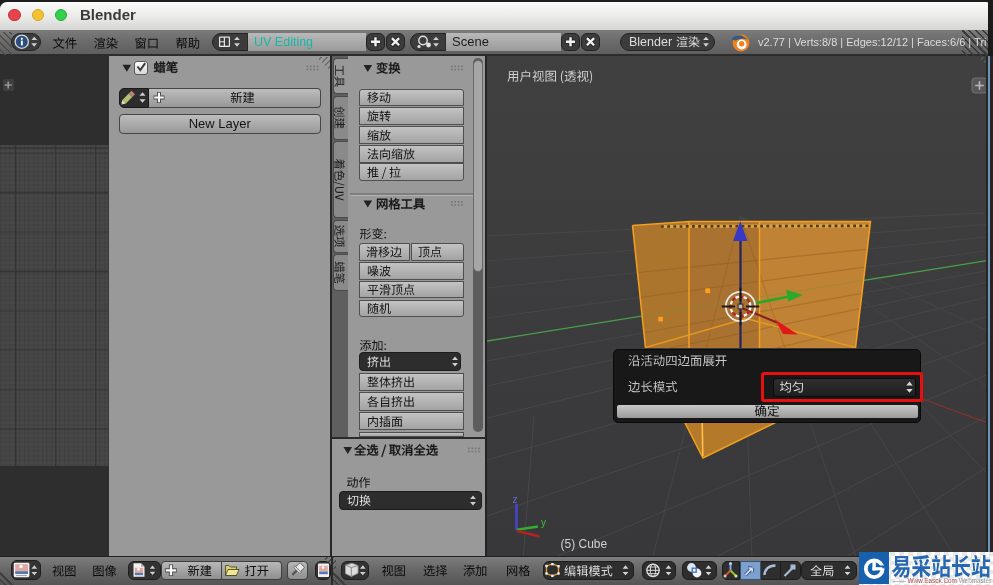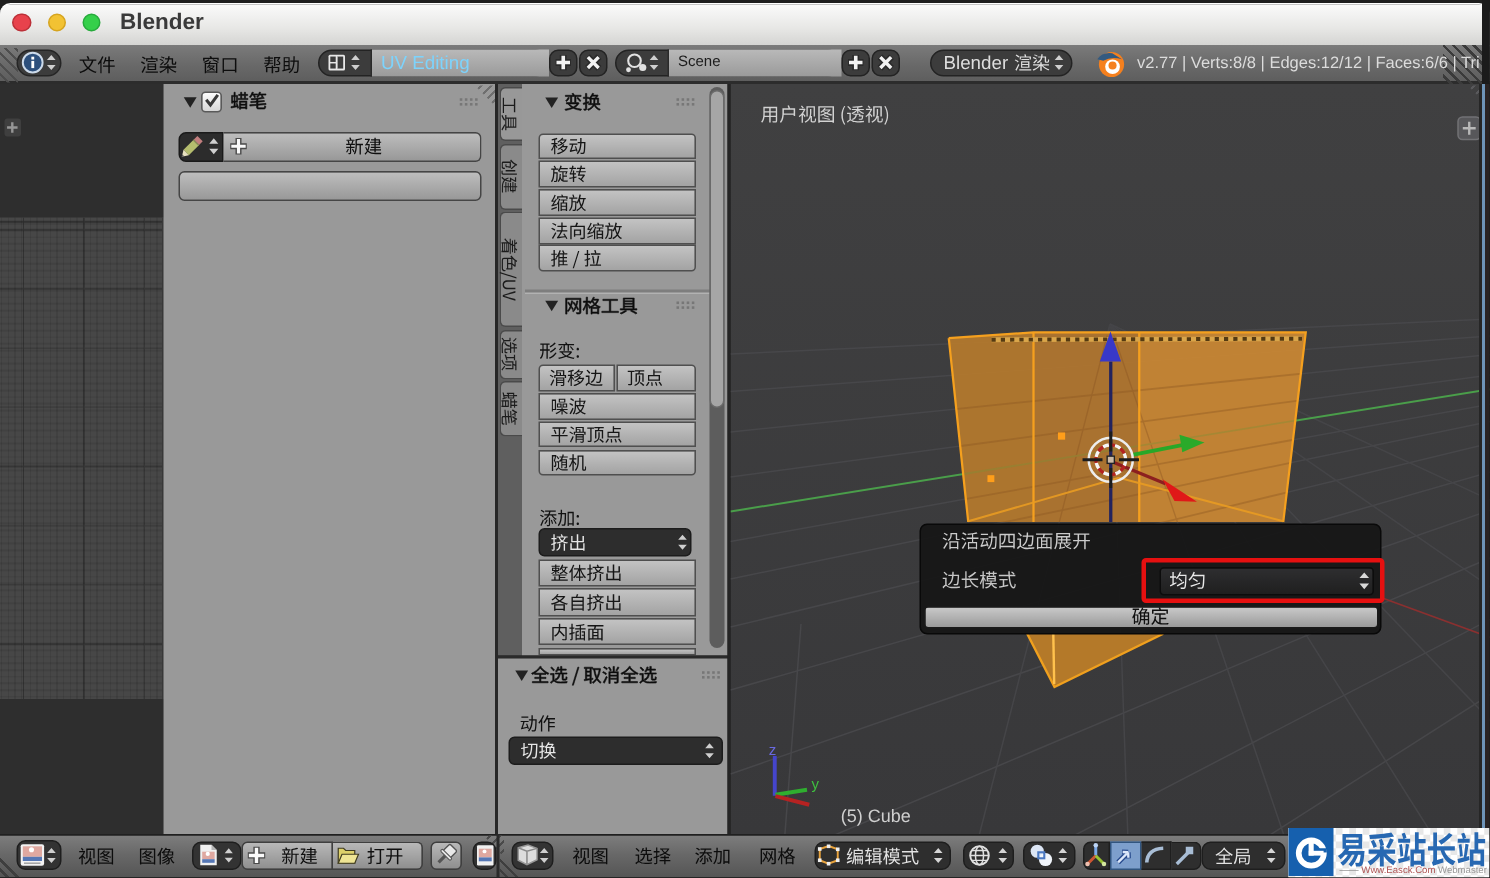--- a/index.html
+++ b/index.html
@@ -7,40 +7,41 @@
     <div style="position:absolute;left:31.6px;top:8.7px;width:12.2px;height:12.2px;background:#f2c233;border:1px solid #d6a41e;border-radius:50%;box-sizing:border-box;"></div>
     <div style="position:absolute;left:54.6px;top:8.7px;width:12.2px;height:12.2px;background:#35d04a;border:1px solid #27ab3c;border-radius:50%;box-sizing:border-box;"></div>
     <div style="position:absolute;left:80px;top:3px;width:200px;height:24px;font-size:15px;font-weight:bold;color:#3a3a3a;line-height:24px;">Blender</div>
     <div style="position:absolute;left:0px;top:30px;width:993px;height:26px;background:linear-gradient(#7b7b7b,#696969 55%,#5e5e5e);border-bottom:2px solid #2c2c2c;box-sizing:border-box;"></div>
     <div style="position:absolute;left:0px;top:32px;width:12px;height:23px;background:repeating-linear-gradient(45deg,rgba(40,40,40,0) 0 3.4px,#4e4e4e 3.4px 4.8px);"></div>
     <div style="position:absolute;left:962px;top:30px;width:31px;height:26px;background:repeating-linear-gradient(45deg,rgba(40,40,40,0) 0 3.2px,#3a3a3a 3.2px 4.8px);"></div>
     <div style="position:absolute;left:10.5px;top:32.5px;width:30px;height:18.5px;background:#3c3c3c;border:1px solid #252525;border-radius:9px;box-sizing:border-box;"></div>
     <div style="position:absolute;left:212px;top:32.5px;width:154px;height:18.5px;background:#3c3c3c;border:1px solid #232323;border-radius:9px;box-sizing:border-box;"></div>
     <div style="position:absolute;left:246px;top:33.5px;width:0.01px;height:0px;"></div>
     <div style="position:absolute;left:246.5px;top:33px;width:118.5px;height:17.5px;background:linear-gradient(#b9b9b9,#9a9a9a);border-left:1px solid #2a2a2a;"></div>
-    <div style="position:absolute;left:254px;top:32.5px;width:110px;height:18.5px;font-size:12.5px;color:#7dd3fc;line-height:18.5px;">UV Editing</div>
+    <div style="position:absolute;left:254px;top:32.5px;width:110px;height:18.5px;font-size:12.5px;color:#14b8a6;line-height:18.5px;">UV Editing</div>
     <div style="position:absolute;left:366px;top:32.5px;width:19px;height:18.5px;background:#3c3c3c;border:1px solid #232323;border-radius:6px;box-sizing:border-box;"></div>
     <div style="position:absolute;left:386px;top:32.5px;width:19px;height:18.5px;background:#3c3c3c;border:1px solid #232323;border-radius:6px;box-sizing:border-box;"></div>
     <div style="position:absolute;left:410px;top:32.5px;width:151px;height:18.5px;background:#3c3c3c;border:1px solid #232323;border-radius:9px;box-sizing:border-box;"></div>
     <div style="position:absolute;left:444.5px;top:33px;width:115.5px;height:17.5px;background:linear-gradient(#b9b9b9,#9a9a9a);border-left:1px solid #2a2a2a;"></div>
-    <div style="position:absolute;left:452px;top:32.5px;width:90px;height:18.5px;font-size:10px;color:#1c1c1c;line-height:18.5px;">Scene</div>
+    <div style="position:absolute;left:452px;top:32.5px;width:90px;height:18.5px;font-size:13px;color:#1c1c1c;line-height:18.5px;">Scene</div>
     <div style="position:absolute;left:561px;top:32.5px;width:19px;height:18.5px;background:#3c3c3c;border:1px solid #232323;border-radius:6px;box-sizing:border-box;"></div>
     <div style="position:absolute;left:581px;top:32.5px;width:19px;height:18.5px;background:#3c3c3c;border:1px solid #232323;border-radius:6px;box-sizing:border-box;"></div>
     <div style="position:absolute;left:619.5px;top:32.5px;width:95px;height:18.5px;background:#3c3c3c;border:1px solid #232323;border-radius:9px;box-sizing:border-box;"></div>
     <div style="position:absolute;left:629px;top:32.5px;width:60px;height:18.5px;font-size:12.5px;color:#dedede;line-height:18.5px;">Blender</div>
     <div style="position:absolute;left:758px;top:32.5px;width:228px;height:18.5px;font-size:11px;color:#dcdcdc;line-height:18.5px;white-space:nowrap;overflow:hidden;">v2.77 | Verts:8/8 | Edges:12/12 | Faces:6/6 | Tris:12</div>
     <div style="position:absolute;left:0px;top:56px;width:109px;height:500px;background:#2e2e2e;"></div>
     <div style="position:absolute;left:0px;top:145px;width:108.7px;height:320.5px;background-color:#474747;background-image:repeating-linear-gradient(90deg,rgba(0,0,0,0.09) 0 1px,rgba(0,0,0,0) 1px 4.44px),repeating-linear-gradient(0deg,rgba(0,0,0,0.09) 0 1px,rgba(0,0,0,0) 1px 4.44px),repeating-linear-gradient(90deg,#363636 0 1px,rgba(0,0,0,0) 1px 40.2px),repeating-linear-gradient(0deg,#363636 0 1px,rgba(0,0,0,0) 1px 39.5px);background-position:15.3px 0px,0px 3.5px,15.3px 0px,0px 3.5px;border-right:1.5px solid #383838;box-sizing:border-box;"></div>
     <div style="position:absolute;left:2.5px;top:79px;width:11.5px;height:12px;background:#3f3f3f;border-radius:2px;"></div>
     <div style="position:absolute;left:109px;top:56px;width:222px;height:500px;background:#999999;"></div>
     <div style="position:absolute;left:316px;top:56.5px;width:15px;height:15px;background:repeating-linear-gradient(135deg,rgba(0,0,0,0) 0 3px,#6e6e6e 3px 4.4px);clip-path:polygon(100% 0,0 0,100% 100%);"></div>
     <div style="position:absolute;left:134px;top:61px;width:14px;height:13.5px;background:linear-gradient(#fdfdfd,#d8d8d8);border:1px solid #5a5a5a;border-radius:3px;box-sizing:border-box;"></div>
     <div style="position:absolute;left:118.5px;top:87.5px;width:30.5px;height:20px;background:#2c2c2c;border:1px solid #1a1a1a;border-radius:5px 0 0 5px;box-sizing:border-box;"></div>
     <div style="position:absolute;left:149px;top:87.5px;width:172px;height:20px;background:linear-gradient(#bdbdbd,#989898);border:1px solid #454545;border-left:none;border-radius:0 4px 4px 0;box-sizing:border-box;"></div>
     <div style="position:absolute;left:118.5px;top:114px;width:202.5px;height:19.5px;background:linear-gradient(#bdbdbd,#989898);border:1px solid #454545;border-radius:4px;box-sizing:border-box;"></div>
+    <div style="position:absolute;left:118.5px;top:114px;width:202.5px;height:19.5px;font-size:13px;color:#141414;line-height:19.5px;text-align:center;">New Layer</div>
     <div style="position:absolute;left:330px;top:56px;width:1.5px;height:500px;background:#272727;"></div>
     <div style="position:absolute;left:331.5px;top:56px;width:16.5px;height:381px;background:#5f5f5f;"></div>
     <div style="position:absolute;left:332.5px;top:58px;width:15.5px;height:36px;background:#989898;border:1px solid #4a4a4a;border-right:none;border-radius:4px 0 0 4px;box-sizing:border-box;"></div>
     <div style="position:absolute;left:332.5px;top:95.5px;width:15.5px;height:44px;background:#8a8a8a;border:1px solid #4a4a4a;border-right:none;border-radius:4px 0 0 4px;box-sizing:border-box;"></div>
     <div style="position:absolute;left:332.5px;top:141px;width:15.5px;height:77px;background:#8a8a8a;border:1px solid #4a4a4a;border-right:none;border-radius:4px 0 0 4px;box-sizing:border-box;"></div>
     <div style="position:absolute;left:332.5px;top:219.5px;width:15.5px;height:33px;background:#8a8a8a;border:1px solid #4a4a4a;border-right:none;border-radius:4px 0 0 4px;box-sizing:border-box;"></div>
     <div style="position:absolute;left:332.5px;top:254px;width:15.5px;height:37px;background:#8a8a8a;border:1px solid #4a4a4a;border-right:none;border-radius:4px 0 0 4px;box-sizing:border-box;"></div>
     <div style="position:absolute;left:348px;top:56px;width:136.5px;height:381px;background:#999999;"></div>
     <div style="position:absolute;left:358.7px;top:88.5px;width:105.5px;height:17.5px;background:linear-gradient(#c3c3c3,#a3a3a3);border:1px solid #4f4f4f;box-sizing:border-box;border-radius:3px 3px 0 0;"></div>
     <div style="position:absolute;left:358.7px;top:107.1px;width:105.5px;height:17.5px;background:linear-gradient(#c3c3c3,#a3a3a3);border:1px solid #4f4f4f;box-sizing:border-box;border-radius:0;"></div>

